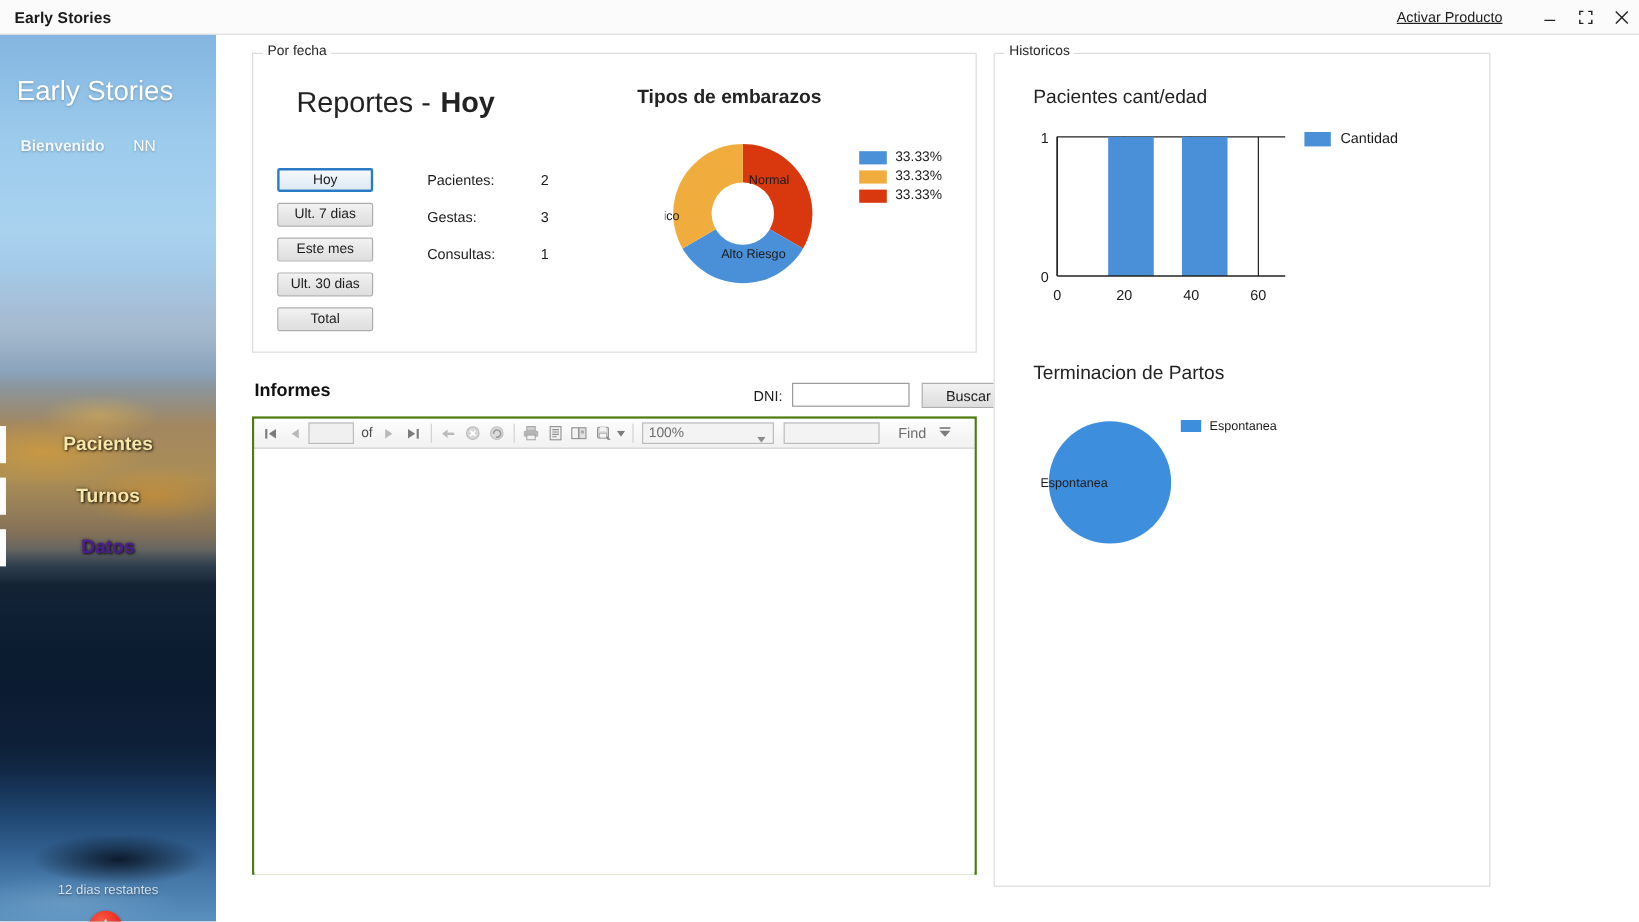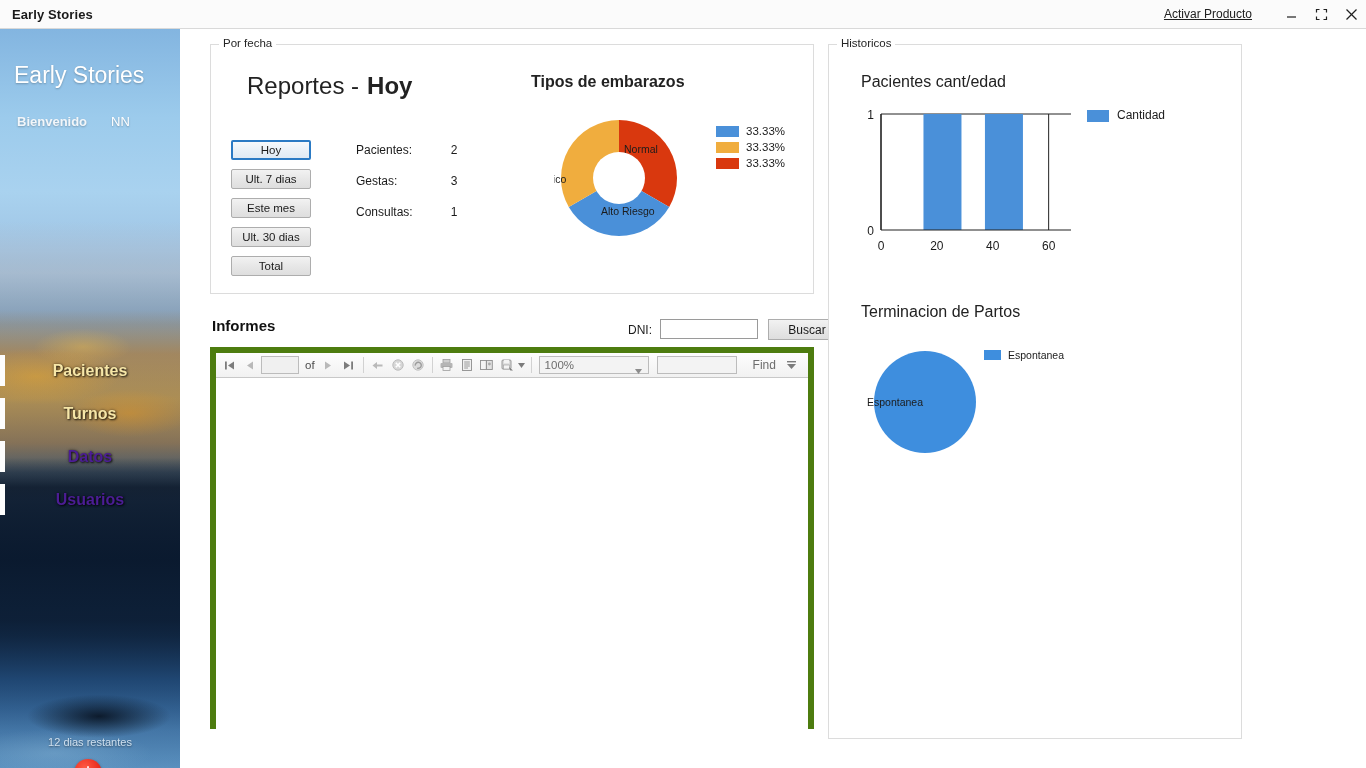--- a/index.html
+++ b/index.html
@@ -185,21 +185,21 @@
     padding: 0 3px; font-family:"Liberation Sans", sans-serif; color:#111;
   }
   #buscar-btn {
     position: absolute; left: 558px; top: 0px; width: 78px; height: 21px;
     background: linear-gradient(to bottom, #f2f2f2, #e7e7e7 50%, #dedede 100%);
     border: 1px solid #adadad; font-size: 12px; color:#1b1b1b; cursor:pointer;
   }
 
   #viewer {
     position: absolute; left: 0px; top: 28px; width: 604px; height: 382px;
-    border: 6px solid #4d7c0f; background: #ffffff;
+    border: 2px solid #4d7c0f; background: #ffffff;
   }
   #viewer-toolbar {
     height: 25px; width: 100%;
     background: linear-gradient(to bottom, #fdfdfd, #f1f1f1);
     border-bottom: 1px solid #c8c8c8;
     display: flex; align-items: center; padding: 0 3px;
   }
   .tb-ico {
     width: 20px; height: 21px; display: flex; align-items: center; justify-content: center;
     cursor: pointer; color: #b9b9b9;
@@ -281,24 +281,20 @@
         <span class="lbl">Pacientes</span>
       </div>
       <div class="sb-item gold">
         <span class="tick"></span>
         <span class="lbl">Turnos</span>
       </div>
       <div class="sb-item white">
         <span class="tick"></span>
         <span class="lbl">Datos</span>
       </div>
-      <div class="sb-item white">
-        <span class="tick"></span>
-        <span class="lbl">Usuarios</span>
-      </div>
     </div>
 
     <div class="sb-trial">12 dias restantes</div>
     <div class="sb-power">
       <svg width="16" height="16" viewBox="0 0 16 16" stroke="#ffffff" stroke-width="1.7" fill="none" stroke-linecap="round">
         <path d="M4.4 4.2 A5 5 0 1 0 11.6 4.2"></path>
           <line x1="8" y1="1.8" x2="8" y2="7.4"></line>
       </svg>
     </div>
   </div>

